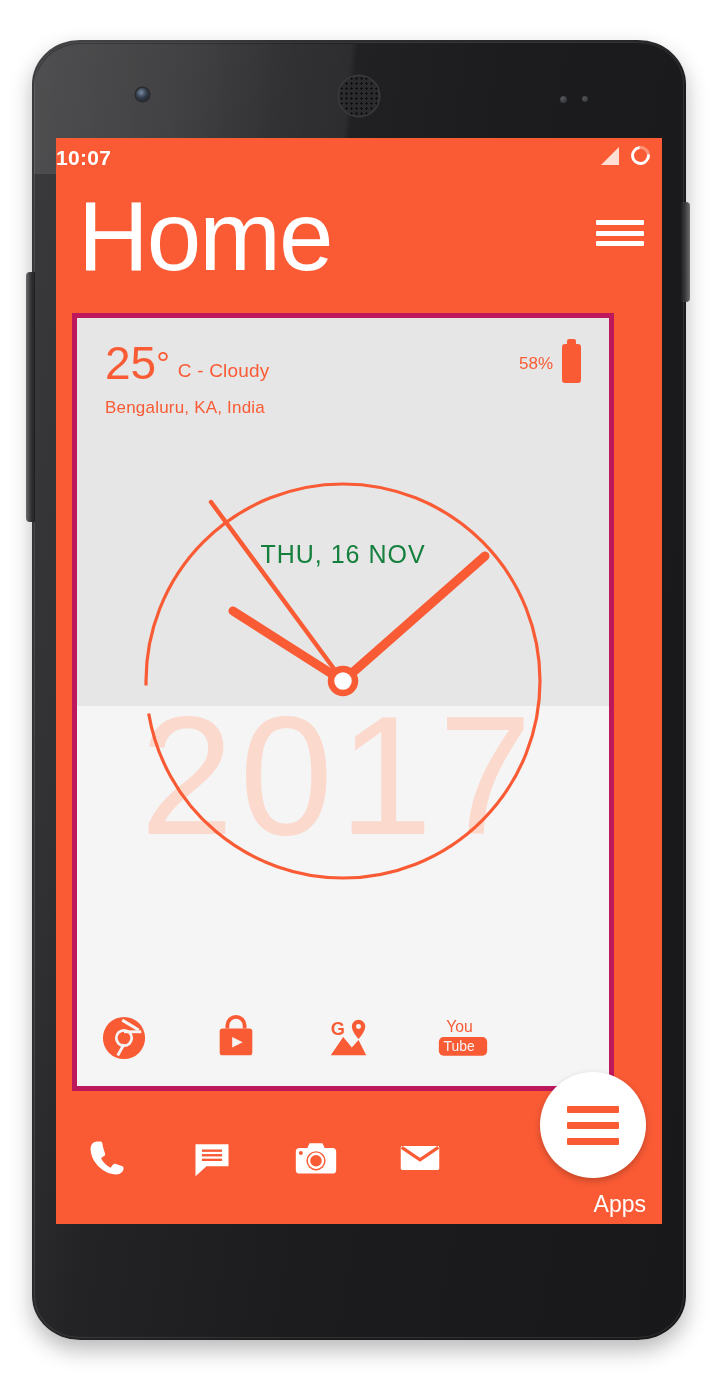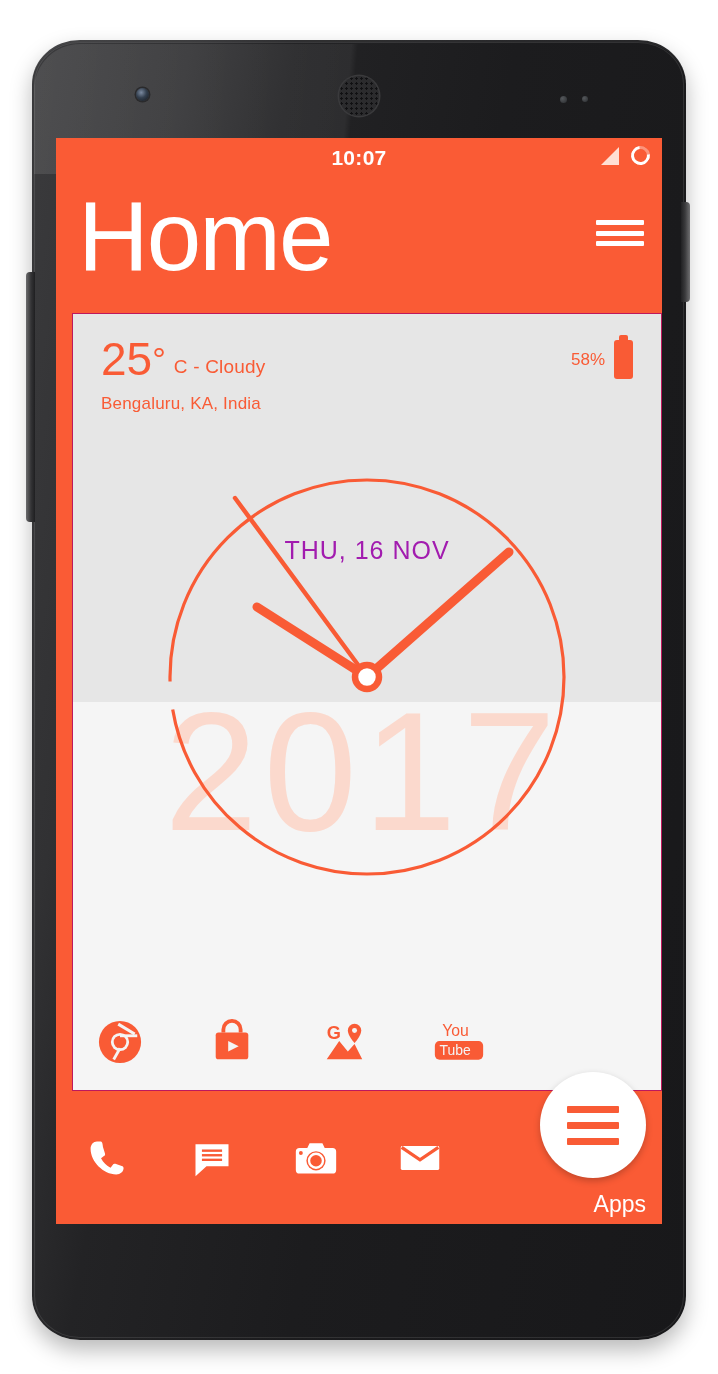--- a/index.html
+++ b/index.html
@@ -56,44 +56,44 @@
 
   
   #screen{
     position:absolute; left:56px; top:138px; width:606px; height:1086px;
     background:#FA5B35; overflow:hidden;
   }
 
   
   #status-bar{
     position:absolute; left:0; top:0; width:100%; height:40px;
-    display:flex; align-items:center; justify-content:center; color:#fff;
+    display:flex; align-items:center; justify-content:flex-start; color:#fff;
   }
   #status-clock{ font-size:21px; font-weight:bold; letter-spacing:.3px; }
   #status-icons{ position:absolute; right:12px; top:8px; display:flex; align-items:center; gap:12px; }
   .sig-tri{ width:0;height:0; border-left:18px solid transparent; border-bottom:18px solid #ffdfd4; }
   .batt-ring{ width:19px; height:19px; border-radius:50%;
     border:3.5px solid #fff; border-top-color:rgba(255,255,255,.35); transform:rotate(38deg); }
 
   
   #page-title{
     position:absolute; left:22px; top:48px;
     font-size:98px; line-height:100px; color:#fff; font-weight:400; letter-spacing:-2px;text-align:center;
   }
   #nav-menu-button{
     position:absolute; right:18px; top:78px; width:48px; height:34px;
     display:flex; flex-direction:column; justify-content:space-between; padding:4px 0; cursor:pointer;
   }
   #nav-menu-button i{ display:block; height:5px; background:#fff; border-radius:1px; }
 
   
   #widget-panel{
-    position:absolute; left:16px; top:175px; width:590px; height:778px;
+    position:absolute; left:16px; top:175px; width:542px; height:778px;
     background:#f4f4f4;
-    border:1px solid #be185d;
+    border:5px solid #be185d;
   }
   #widget-panel-top{ position:absolute; left:0; top:0; width:100%; height:388px; background:#e6e6e6; }
   #widget-panel-bottom{ position:absolute; left:0; top:388px; width:100%; bottom:0; background:#f5f5f5; }
 
   
   #weather-widget{ position:absolute; left:0; top:0; width:100%; height:138px; }
   #weather-temp-row{ position:absolute; left:28px; top:22px; display:flex; align-items:flex-end; }
   #weather-temp{ font-size:46px; line-height:46px; color:#F95B35; font-weight:400; }
   #weather-degree{ font-size:34px; line-height:46px; color:#F95B35; }
   #weather-cond{ font-size:19px; color:#F95B35; margin-left:8px; padding-bottom:4px; letter-spacing:.2px; }
@@ -107,21 +107,21 @@
   
   #clock-widget{ position:absolute; left:0; top:138px; width:100%; height:580px; }
   #clock-svg{ position:absolute; left:50%; top:0; transform:translateX(-50%); }
   #clock-year{
     position:absolute; left:0; right:8px; top:236px; text-align:center;
     font-size:168px; line-height:168px; color:#fbd9cd; font-weight:400; letter-spacing:6px;
     pointer-events:none;
   }
   #clock-date{
     position:absolute; left:0; right:0; top:84px; text-align:center;
-    font-size:25px; color:#a21caf; letter-spacing:1px;
+    font-size:25px; color:#15803d; letter-spacing:1px;
   }
 
   
   #dock-shortcuts{
     position:absolute; left:0; bottom:0; width:100%; height:96px;
     display:flex; align-items:center; padding-left:24px; gap:66px;
   }
   .shortcut{ width:46px; height:46px; position:relative; cursor:pointer; }
 
   

